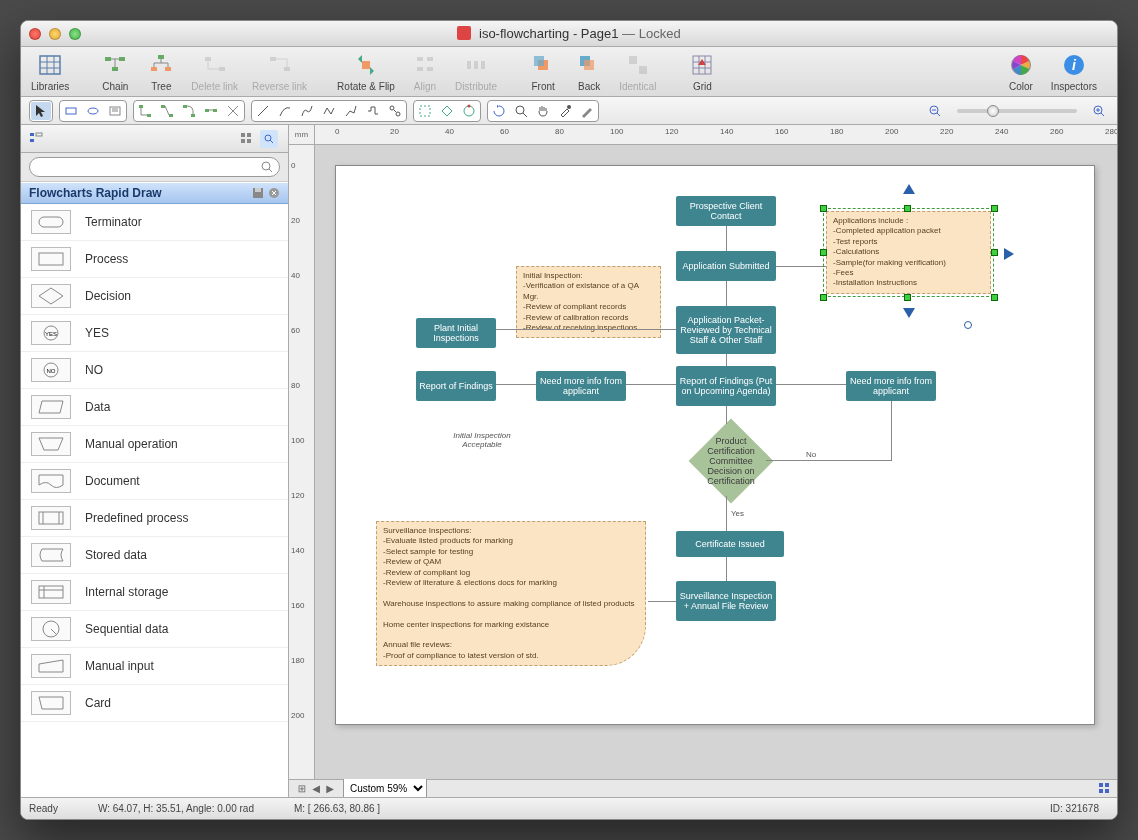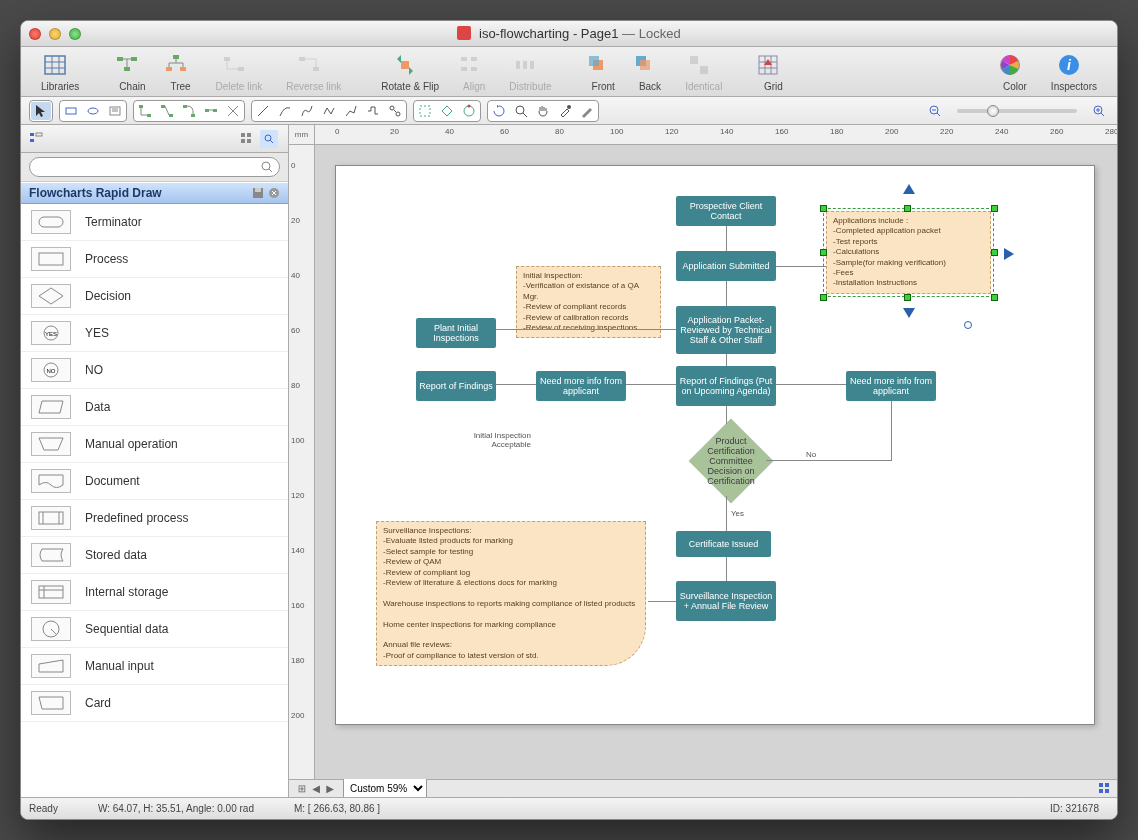--- a/index.html
+++ b/index.html
@@ -9,21 +9,21 @@
 .traffic-lights { display: flex; gap: 8px; }
 .tl { width: 12px; height: 12px; border-radius: 50%; border: 1px solid rgba(0,0,0,0.2); }
 .tl.red{background:radial-gradient(#ff7a6e,#e24236);} .tl.yel{background:radial-gradient(#ffd86e,#e2a836);} .tl.grn{background:radial-gradient(#8fe08f,#3fb53f);}
 .title-center { position: absolute; left: 0; right: 0; text-align: center; font-size: 13px; color: #666; pointer-events: none;}
 .title-center .fname { color: #333; }
 .title-icon { display:inline-block; width:14px; height:14px; background:#d44; border-radius:2px; vertical-align:-2px; margin-right:4px;}
 .toolbar { background: linear-gradient(#f0f0f0,#dcdcdc); border-bottom: 1px solid #aaa; display: flex; padding: 4px 10px; }
 .tool-group { display: flex; gap: 14px; margin-right: 30px; }
 .tool-btn { display: flex; flex-direction: column; align-items: center; gap: 2px; cursor: pointer; }
 .tool-btn .ic { width: 32px; height: 28px; display:flex; align-items:center; justify-content:center;}
-.tool-btn span { font-size: 10px; color: #444; white-space: nowrap; margin-left: 10px; }
+.tool-btn span { font-size: 10px; color: #444; white-space: nowrap; }
 .tool-btn.disabled span { color: #aaa; }
 .tool-btn.disabled .ic { opacity: 0.4; }
 .toolrow2 { height: 28px; background: linear-gradient(#f6f6f6,#e8e8e8); border-bottom: 1px solid #aaa; display:flex; align-items:center; padding: 0 8px; gap:6px;}
 .tool2-grp { display:flex; gap:2px; background:#fff; border:1px solid #999; border-radius:4px; padding:1px;}
 .tool2-btn { width:20px; height:18px; display:flex;align-items:center;justify-content:center; cursor:pointer; border-radius:2px;}
 .tool2-btn.active { background:#c4d8ef; }
 .zoom-slider { width: 120px; height: 4px; background:#ccc; border-radius:2px; margin:0 6px; position:relative;}
 .zoom-thumb { position:absolute; left:25%; top:-4px; width:12px;height:12px;border-radius:50%;background:radial-gradient(#fff,#ccc);border:1px solid #888;}
 .content-area { flex: 1; display: flex; overflow: hidden; }
 .sidebar { width: 268px; background: #fff; border-right: 1px solid #aaa; display:flex; flex-direction:column;}
@@ -640,21 +640,21 @@
             <div class="node" style="left:340px;top:85px;width:100px;height:30px;">Application Submitted</div>
             <div class="node" style="left:340px;top:140px;width:100px;height:48px;">Application Packet- Reviewed by Technical Staff &amp; Other Staff</div>
             <div class="node" style="left:80px;top:152px;width:80px;height:30px;">Plant Initial Inspections</div>
             <div class="node" style="left:80px;top:205px;width:80px;height:30px;">Report of Findings</div>
             <div class="node" style="left:200px;top:205px;width:90px;height:30px;">Need more info from applicant</div>
             <div class="node" style="left:340px;top:200px;width:100px;height:40px;">Report of Findings (Put on Upcoming Agenda)</div>
             <div class="node" style="left:510px;top:205px;width:90px;height:30px;">Need more info from applicant</div>
             <div class="decision" style="left:365px;top:265px;width:60px;height:60px;">
                 <div class="decision-text">Product Certification Committee Decision on Certification</div>
               </div>
-            <div class="node" style="left:340px;top:365px;width:95px;height:26px;">Certificate Issued</div>
+            <div class="node" style="left:340px;top:365px;width:108px;height:26px;">Certificate Issued</div>
             <div class="node" style="left:340px;top:415px;width:100px;height:40px;">Surveillance Inspection + Annual File Review</div>
 
             <div class="note" style="left:490px;top:45px;width:165px;">
               <span>Applications include :</span><br>
               <span>-Completed application packet</span><br>
               <span>-Test reports</span><br>
               <span>-Calculations</span><br>
               <span>-Sample(for making verification)</span><br>
               <span>-Fees</span><br>
               <span>-Installation Instructions</span>
@@ -666,42 +666,42 @@
               <span>-Review of calibration records</span><br>
               <span>-Review of receiving inspections</span>
             </div>
             <div class="note" style="left:40px;top:355px;width:270px;border-radius:0 0 40px 0;">
               <span>Surveillance Inspections:</span><br>
               <span>-Evaluate listed products for marking</span><br>
               <span>-Select sample for testing</span><br>
               <span>-Review of QAM</span><br>
               <span>-Review of compliant log</span><br>
               <span>-Review of literature &amp; elections docs for marking</span><br><br>
-              <span>Warehouse inspections to reports making compliance of listed products</span><br><br>
-              <span>Home center inspections for marking compliance</span><br><br>
+              <span>Warehouse inspections to assure making compliance of listed products</span><br><br>
+              <span>Home center inspections for marking existance</span><br><br>
               <span>Annual file reviews:</span><br>
               <span>-Proof of compliance to latest version of std.</span>
             </div>
 
             <div class="conn" style="left:390px;top:60px;height:25px;"></div>
             <div class="conn" style="left:390px;top:115px;height:25px;"></div>
             <div class="conn" style="left:390px;top:188px;height:12px;"></div>
             <div class="conn" style="left:390px;top:240px;height:18px;"></div>
             <div class="conn" style="left:390px;top:330px;height:35px;"></div>
             <div class="conn" style="left:390px;top:391px;height:24px;"></div>
             <div class="conn-h" style="left:160px;top:163px;width:180px;"></div>
             <div class="conn-h" style="left:160px;top:218px;width:40px;"></div>
             <div class="conn-h" style="left:290px;top:218px;width:50px;"></div>
             <div class="conn-h" style="left:440px;top:218px;width:70px;"></div>
             <div class="conn-h" style="left:430px;top:294px;width:125px;"></div>
             <div class="conn" style="left:555px;top:235px;height:60px;"></div>
             <div class="conn-h" style="left:440px;top:100px;width:50px;"></div>
             <div class="conn-h" style="left:312px;top:435px;width:28px;"></div>
 
-            <div class="label-sm" style="left:125px;top:265px;width:70px;text-align:right;">Initial Inspection Acceptable</div>
+            <div class="label-sm" style="left:111px;top:265px;width:70px;text-align:center;font-style:italic;">Initial Inspection Acceptable</div>
             <div class="label-sm" style="left:395px;top:343px;">Yes</div>
             <div class="label-sm" style="left:470px;top:284px;">No</div>
 
             <div class="sel-box" style="left:487px;top:42px;width:171px;height:89px;"></div>
             <div class="sel-handle" style="left:484px;top:39px;"></div>
             <div class="sel-handle" style="left:568px;top:39px;"></div>
             <div class="sel-handle" style="left:655px;top:39px;"></div>
             <div class="sel-handle" style="left:484px;top:83px;"></div>
             <div class="sel-handle" style="left:655px;top:83px;"></div>
             <div class="sel-handle" style="left:484px;top:128px;"></div>

